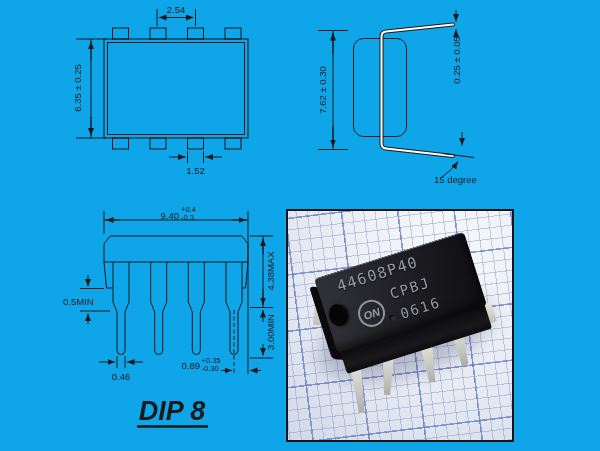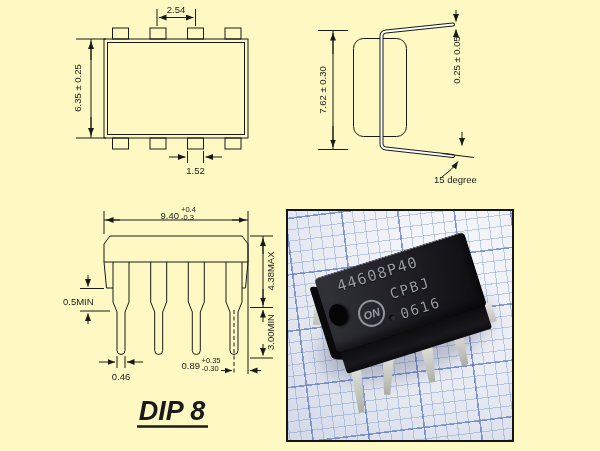--- a/index.html
+++ b/index.html
@@ -1,16 +1,16 @@
 <!DOCTYPE html>
 <html><head>
 <meta charset="utf-8">
 <style>
   html,body{margin:0;padding:0;background:#fff;}
-  #canvas{position:relative;width:600px;height:451px;background:#fef9c3;overflow:hidden;
+  #canvas{position:relative;width:600px;height:451px;background:#0ea5e9;overflow:hidden;
           font-family:"Liberation Sans",sans-serif;}
   svg text{font-family:"Liberation Sans",sans-serif;fill:#1a1a1a;}
   .dimtxt{font-size:9.5px;}
   .toltxt{font-size:7.5px;}
   .title-txt{font-size:27px;font-weight:bold;font-style:italic;}
 
   
   #photo{position:absolute;left:286px;top:209px;width:224px;height:229px;
          border:2px solid #141414;overflow:hidden;
          background:radial-gradient(circle at 72% 18%, #f7f8fa 0%, #e8ebf2 55%, #d2d8e7 100%);}

